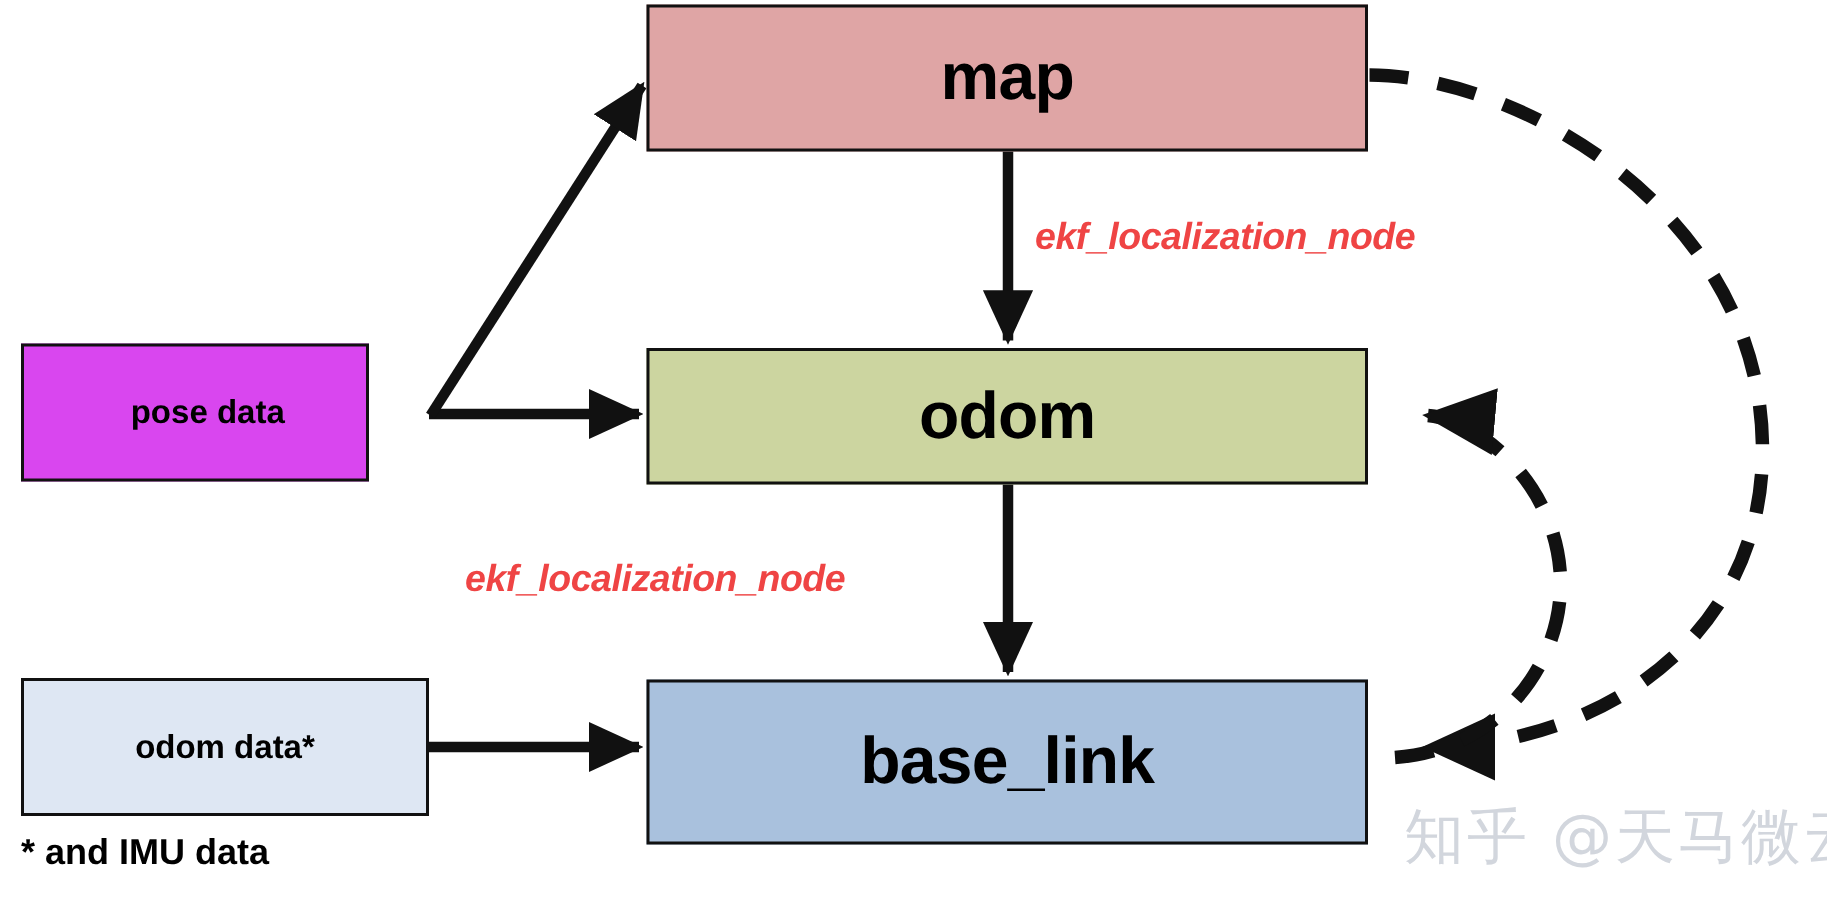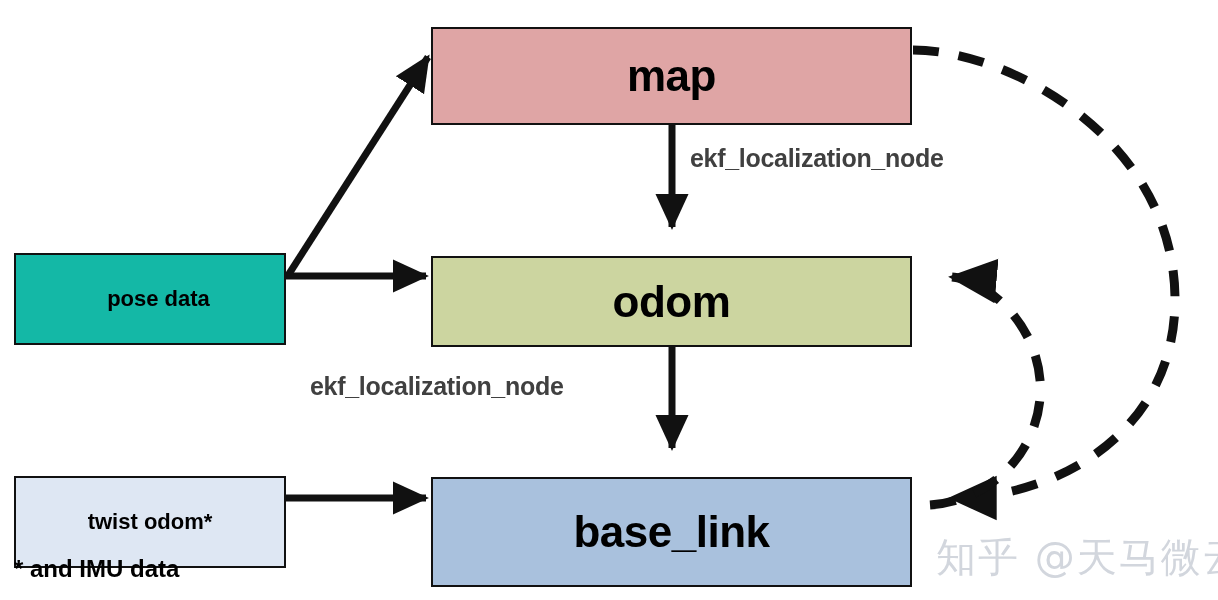--- a/index.html
+++ b/index.html
@@ -24,40 +24,40 @@
     width: 1218px;
     height: 600px;
   }
   .node-box {
     position: absolute;
     box-sizing: border-box;
     border: 2px solid #111111;
     display: flex;
     align-items: center;
     justify-content: center;
-    margin-top: 24px;
   }
   .node-label {
     font-weight: bold;
     color: #000000;
     letter-spacing: -0.5px;
     white-space: nowrap;
   }
   .frame-label {
     font-size: 44px;
   }
   .data-label {
     font-size: 22px;
     letter-spacing: 0px;
   }
   .edge-label {
     position: absolute;
     font-weight: bold;
+    font-style: italic;
     font-size: 25px;
-    color: #404040;
+    color: #ef4444;
     white-space: nowrap;
     letter-spacing: -0.3px;
   }
   .footnote {
     position: absolute;
     font-weight: bold;
     font-size: 24px;
     color: #000000;
     white-space: nowrap;
   }
@@ -119,26 +119,26 @@
   </div>
 
   <div class="node-box" style="left:431px; top:232px; width:481px; height:91px; background:#ccd5a0;">
     <span class="node-label frame-label">odom</span>
   </div>
 
   <div class="node-box" style="left:431px; top:453px; width:481px; height:110px; background:#a9c1dd;">
     <span class="node-label frame-label">base_link</span>
   </div>
 
-  <div class="node-box" style="left:14px; top:229px; width:272px; height:92px; background:#14b8a6;padding-left:17px;">
+  <div class="node-box" style="left:14px; top:229px; width:232px; height:92px; background:#d946ef;padding-left:17px;">
     <span class="node-label data-label">pose data</span>
   </div>
 
   <div class="node-box" style="left:14px; top:452px; width:272px; height:92px; background:#dee7f3;">
-    <span class="node-label data-label">twist odom*</span>
+    <span class="node-label data-label">odom data*</span>
   </div>
 
   <div class="edge-label" style="left:690px; top:144px;">ekf_localization_node</div>
 
   <div class="edge-label" style="left:310px; top:372px;">ekf_localization_node</div>
 
   <div class="footnote" style="left:14px; top:555px;">* and IMU data</div>
 
   <div class="watermark" style="left:936px; top:530px;">知乎 @天马微云</div>
 

